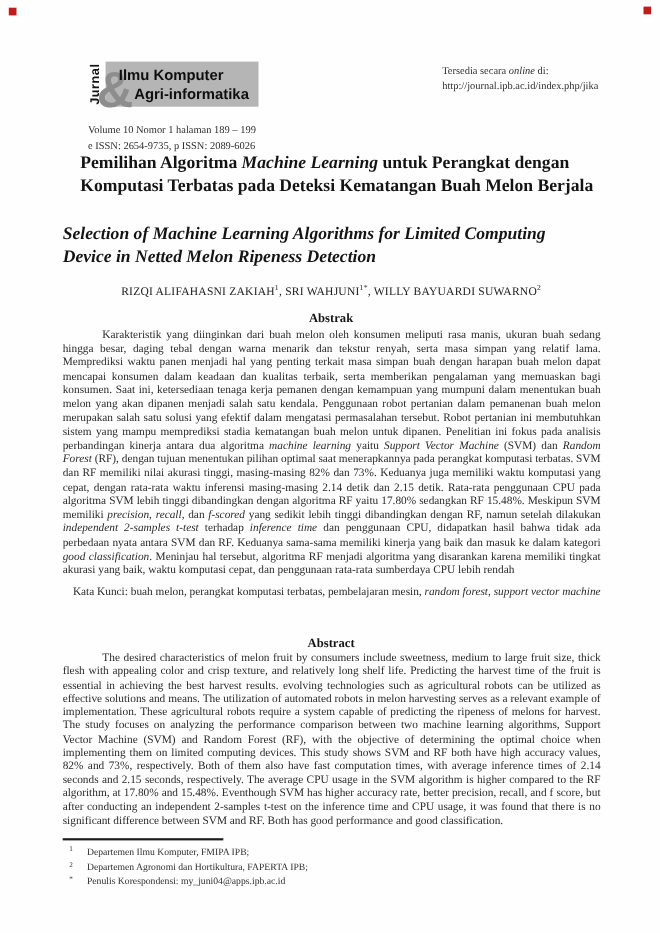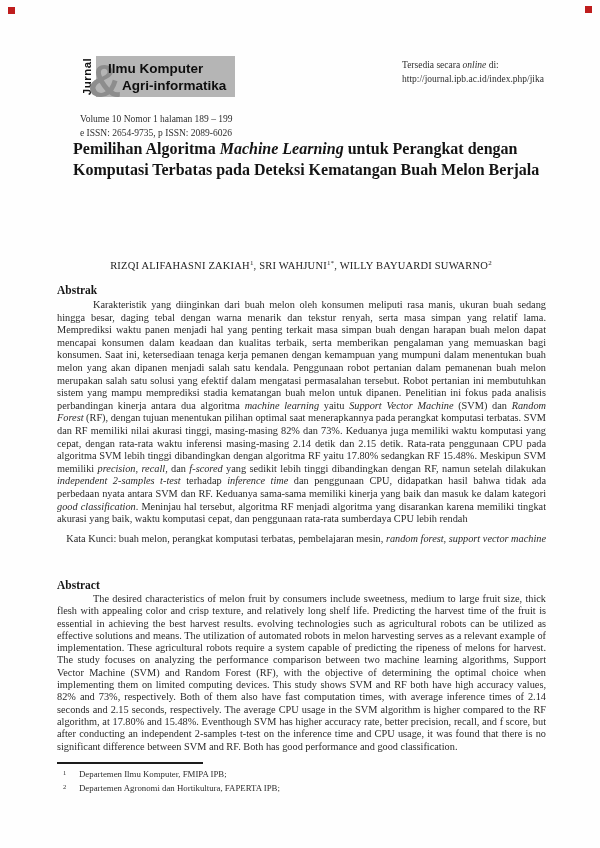--- a/index.html
+++ b/index.html
@@ -65,21 +65,21 @@
     font-size:16px;line-height:21px;font-weight:bold;font-style:italic;color:#141414;
   }
   .authors{
     position:absolute;left:57px;top:260px;width:488px;
     text-align:center;font-size:10.5px;letter-spacing:.2px;color:#222;
   }
   .authors sup{font-size:7px;}
 
   
   .abs-heading{
-    position:absolute;left:57px;width:488px;
+    position:absolute;left:57px;width:488px;text-align:center;
     font-weight:bold;font-size:11.5px;color:#161616;
   }
   .abs-heading.id{top:284px;}
   .abs-heading.en{top:579px;}
   .abs-body{
     position:absolute;left:57px;width:489px;
     font-size:10.3px;line-height:12.6px;text-align:justify;color:#2a2a2a;
   }
   .abs-body.id{top:299px;text-indent:36px;}
   .keywords{
@@ -119,35 +119,40 @@
     <div>Tersedia secara <i>online</i> di:</div>
     <div>http://journal.ipb.ac.id/index.php/jika</div>
   </div>
 
   <div class="vol-block">
     <div>Volume 10 Nomor 1 halaman 189 – 199</div>
     <div>e ISSN: 2654-9735, p ISSN: 2089-6026</div>
   </div>
 
   <div class="title-id">Pemilihan Algoritma <i>Machine Learning</i> untuk Perangkat dengan Komputasi Terbatas pada Deteksi Kematangan Buah Melon Berjala</div>
+  <div class="title-en">Selection of Machine Learning Algorithms for Limited Computing Device in Netted Melon Ripeness Detection</div>
 
   <div class="authors">RIZQI ALIFAHASNI ZAKIAH<sup>1</sup>, SRI WAHJUNI<sup>1*</sup>, WILLY BAYUARDI SUWARNO<sup>2</sup></div>
 
   <div class="abs-heading id">Abstrak</div>
   <div class="abs-body id">Karakteristik yang diinginkan dari buah melon oleh konsumen meliputi rasa manis, ukuran buah sedang hingga besar, daging tebal dengan warna menarik dan tekstur renyah, serta masa simpan yang relatif lama. Memprediksi waktu panen menjadi hal yang penting terkait masa simpan buah dengan harapan buah melon dapat mencapai konsumen dalam keadaan dan kualitas terbaik, serta memberikan pengalaman yang memuaskan bagi konsumen. Saat ini, ketersediaan tenaga kerja pemanen dengan kemampuan yang mumpuni dalam menentukan buah melon yang akan dipanen menjadi salah satu kendala. Penggunaan robot pertanian dalam pemanenan buah melon merupakan salah satu solusi yang efektif dalam mengatasi permasalahan tersebut. Robot pertanian ini membutuhkan sistem yang mampu memprediksi stadia kematangan buah melon untuk dipanen. Penelitian ini fokus pada analisis perbandingan kinerja antara dua algoritma <i>machine learning</i> yaitu <i>Support Vector Machine</i> (SVM) dan <i>Random Forest</i> (RF), dengan tujuan menentukan pilihan optimal saat menerapkannya pada perangkat komputasi terbatas. SVM dan RF memiliki nilai akurasi tinggi, masing-masing 82% dan 73%. Keduanya juga memiliki waktu komputasi yang cepat, dengan rata-rata waktu inferensi masing-masing 2.14 detik dan 2.15 detik. Rata-rata penggunaan CPU pada algoritma SVM lebih tinggi dibandingkan dengan algoritma RF yaitu 17.80% sedangkan RF 15.48%. Meskipun SVM memiliki <i>precision</i>, <i>recall</i>, dan <i>f-scored</i> yang sedikit lebih tinggi dibandingkan dengan RF, namun setelah dilakukan <i>independent 2-samples t-test</i> terhadap <i>inference time</i> dan penggunaan CPU, didapatkan hasil bahwa tidak ada perbedaan nyata antara SVM dan RF. Keduanya sama-sama memiliki kinerja yang baik dan masuk ke dalam kategori <i>good classification</i>. Meninjau hal tersebut, algoritma RF menjadi algoritma yang disarankan karena memiliki tingkat akurasi yang baik, waktu komputasi cepat, dan penggunaan rata-rata sumberdaya CPU lebih rendah</div>
   <div class="keywords">Kata Kunci: buah melon, perangkat komputasi terbatas, pembelajaran mesin, <i>random forest</i>, <i>support vector machine</i></div>
 
   <div class="abs-heading en">Abstract</div>
   <div class="abs-body en">The desired characteristics of melon fruit by consumers include sweetness, medium to large fruit size, thick flesh with appealing color and crisp texture, and relatively long shelf life. Predicting the harvest time of the fruit is essential in achieving the best harvest results. evolving technologies such as agricultural robots can be utilized as effective solutions and means. The utilization of automated robots in melon harvesting serves as a relevant example of implementation. These agricultural robots require a system capable of predicting the ripeness of melons for harvest. The study focuses on analyzing the performance comparison between two machine learning algorithms, Support Vector Machine (SVM) and Random Forest (RF), with the objective of determining the optimal choice when implementing them on limited computing devices. This study shows SVM and RF both have high accuracy values, 82% and 73%, respectively. Both of them also have fast computation times, with average inference times of 2.14 seconds and 2.15 seconds, respectively. The average CPU usage in the SVM algorithm is higher compared to the RF algorithm, at 17.80% and 15.48%. Eventhough SVM has higher accuracy rate, better precision, recall, and f score, but after conducting an independent 2-samples t-test on the inference time and CPU usage, it was found that there is no significant difference between SVM and RF. Both has good performance and good classification.</div>
 
   <div class="fn-rule"></div>
   <div class="footnotes">
     <div class="fn-row">
       <span class="fn-marker">1</span>
       <span class="fn-text">Departemen Ilmu Komputer, FMIPA IPB;</span>
     </div>
     <div class="fn-row">
       <span class="fn-marker">2</span>
       <span class="fn-text">Departemen Agronomi dan Hortikultura, FAPERTA IPB;</span>
     </div>
+    <div class="fn-row">
+      <span class="fn-marker">*</span>
+      <span class="fn-text">Penulis Korespondensi: my_juni04@apps.ipb.ac.id</span>
+    </div>
   </div>
 
 </div>
 
 </body></html>

